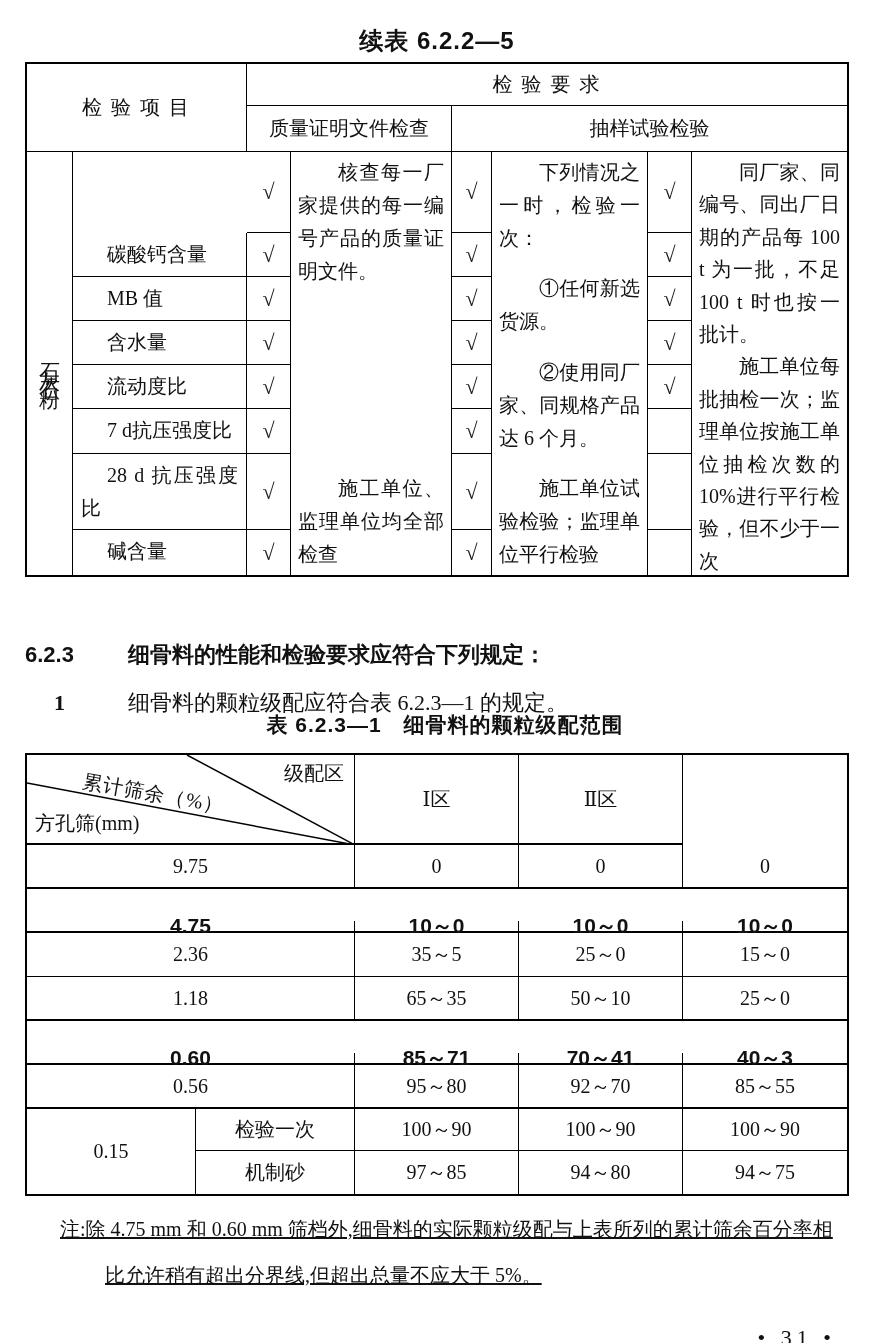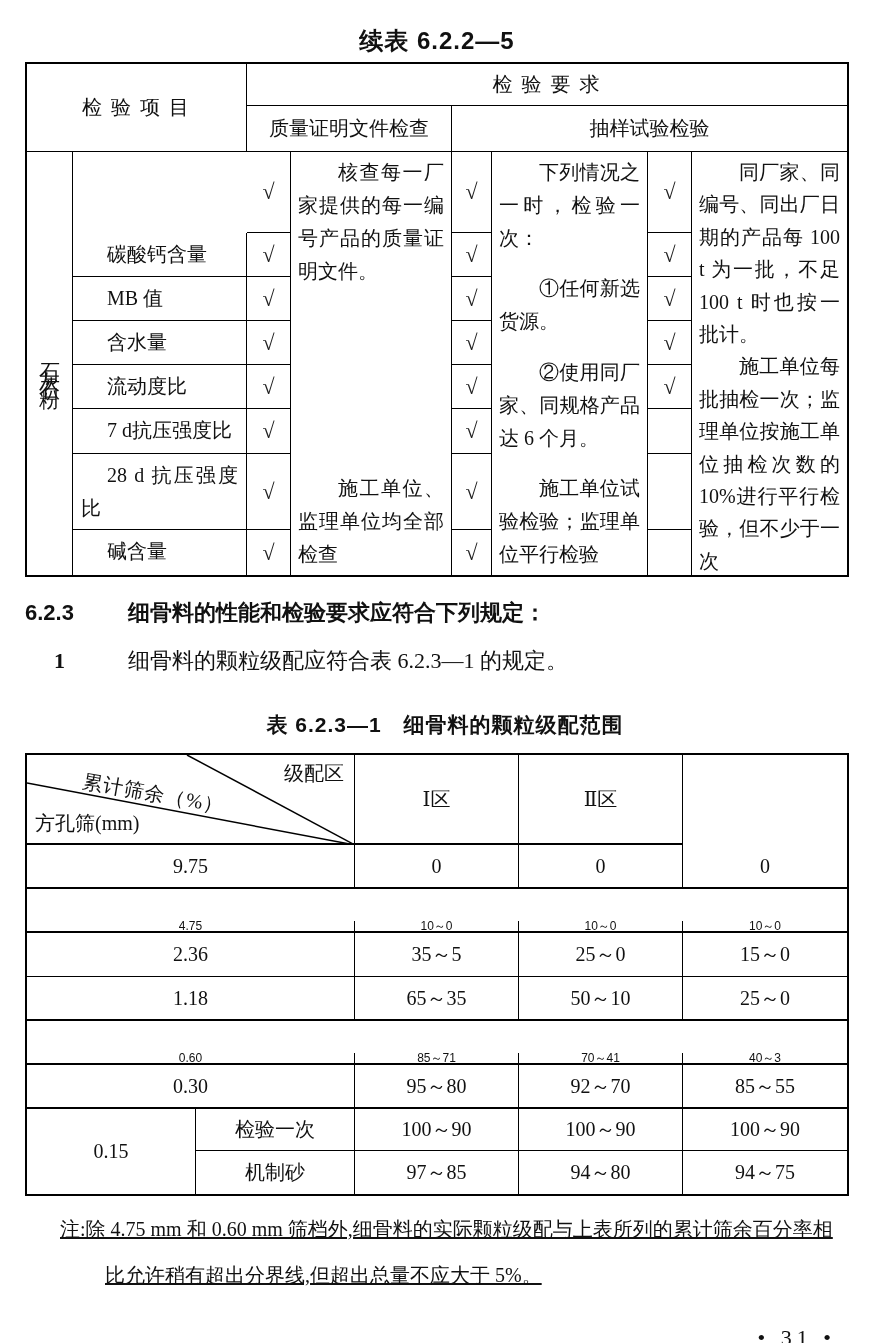--- a/index.html
+++ b/index.html
@@ -7,21 +7,21 @@
     position:relative;width:874px;height:1343px;background:#ffffff;
     font-family:"Liberation Serif","DejaVu Serif",serif;color:#111;
     margin:0 auto;overflow:hidden;
   }
   
   .doc-title{
     position:absolute;top:25px;left:0;width:100%;text-align:center;
     font-family:"Liberation Sans","DejaVu Sans",sans-serif;
     font-weight:bold;font-size:24px;letter-spacing:1px;
   }
-  .clause{position:absolute;left:25px;display:flex;font-size:22px;line-height:32px;}
+  .clause{position:absolute;left:25px;display:flex;font-size:22px;line-height:32px;margin-top:42px;}
   .clause .num{width:103px;font-weight:bold;box-sizing:border-box;}
   .clause1{top:597px;font-family:"Liberation Sans","DejaVu Sans",sans-serif;font-weight:bold;}
   .clause2{top:645px;}
   .clause2 .num{padding-left:29px;}
   .t2-title{
     position:absolute;top:711px;left:8px;width:100%;text-align:center;
     font-family:"Liberation Sans","DejaVu Sans",sans-serif;
     font-weight:bold;font-size:21px;letter-spacing:1px;
   }
   .note{
@@ -73,21 +73,21 @@
     border:2.5px solid #000;background:#fff;
   }
   .t2 .c{
     border-right:1px solid #000;border-bottom:1px solid #000;
     display:flex;align-items:center;justify-content:center;
     font-size:20px;box-sizing:border-box;
   }
   .t2 .nr{border-right:none;}
   .t2 .nb{border-bottom:none;}
   .t2 .b2{border-bottom-width:2px;}
-  .t2 .bold{font-weight:normal;font-family:"Liberation Sans","DejaVu Sans",sans-serif;font-size:12px;margin-top:32px;}
+  .t2 .bold{font-weight:bold;font-family:"Liberation Sans","DejaVu Sans",sans-serif;font-size:21px;margin-top:32px;}
   .t2 .corner{position:relative;display:block;padding:0;}
   .t2 .corner svg{position:absolute;left:0;top:0;}
   .t2 .corner .lbl{position:absolute;font-size:20px;white-space:nowrap;}
   .t2 .lbl-zone{top:5px;right:10px;text-align:right;}
   .t2 .lbl-cum{left:58px;top:13px;transform:rotate(10deg);transform-origin:left top;letter-spacing:1px;}
   .t2 .lbl-sieve{left:8px;bottom:6px;}
 </style>
 </head>
 <body>
 
@@ -202,21 +202,21 @@
     <div class="c b2" style="grid-area:5/1/6/3">1.18</div>
     <div class="c b2" style="grid-area:5/3/6/4">65～35</div>
     <div class="c b2" style="grid-area:5/4/6/5">50～10</div>
     <div class="c b2 nr" style="grid-area:5/5/6/6">25～0</div>
 
     <div class="c bold b2" style="grid-area:6/1/7/3">0.60</div>
     <div class="c bold b2" style="grid-area:6/3/7/4">85～71</div>
     <div class="c bold b2" style="grid-area:6/4/7/5">70～41</div>
     <div class="c bold b2 nr" style="grid-area:6/5/7/6">40～3</div>
 
-    <div class="c b2" style="grid-area:7/1/8/3">0.30</div>
+    <div class="c b2" style="grid-area:7/1/8/3">0.56</div>
     <div class="c b2" style="grid-area:7/3/8/4">95～80</div>
     <div class="c b2" style="grid-area:7/4/8/5">92～70</div>
     <div class="c b2 nr" style="grid-area:7/5/8/6">85～55</div>
 
     <div class="c nb" style="grid-area:8/1/10/2">0.15</div>
     <div class="c" style="grid-area:8/2/9/3">检验一次</div>
     <div class="c" style="grid-area:8/3/9/4">100～90</div>
     <div class="c" style="grid-area:8/4/9/5">100～90</div>
     <div class="c nr" style="grid-area:8/5/9/6">100～90</div>
     <div class="c nb" style="grid-area:9/2/10/3">机制砂</div>

